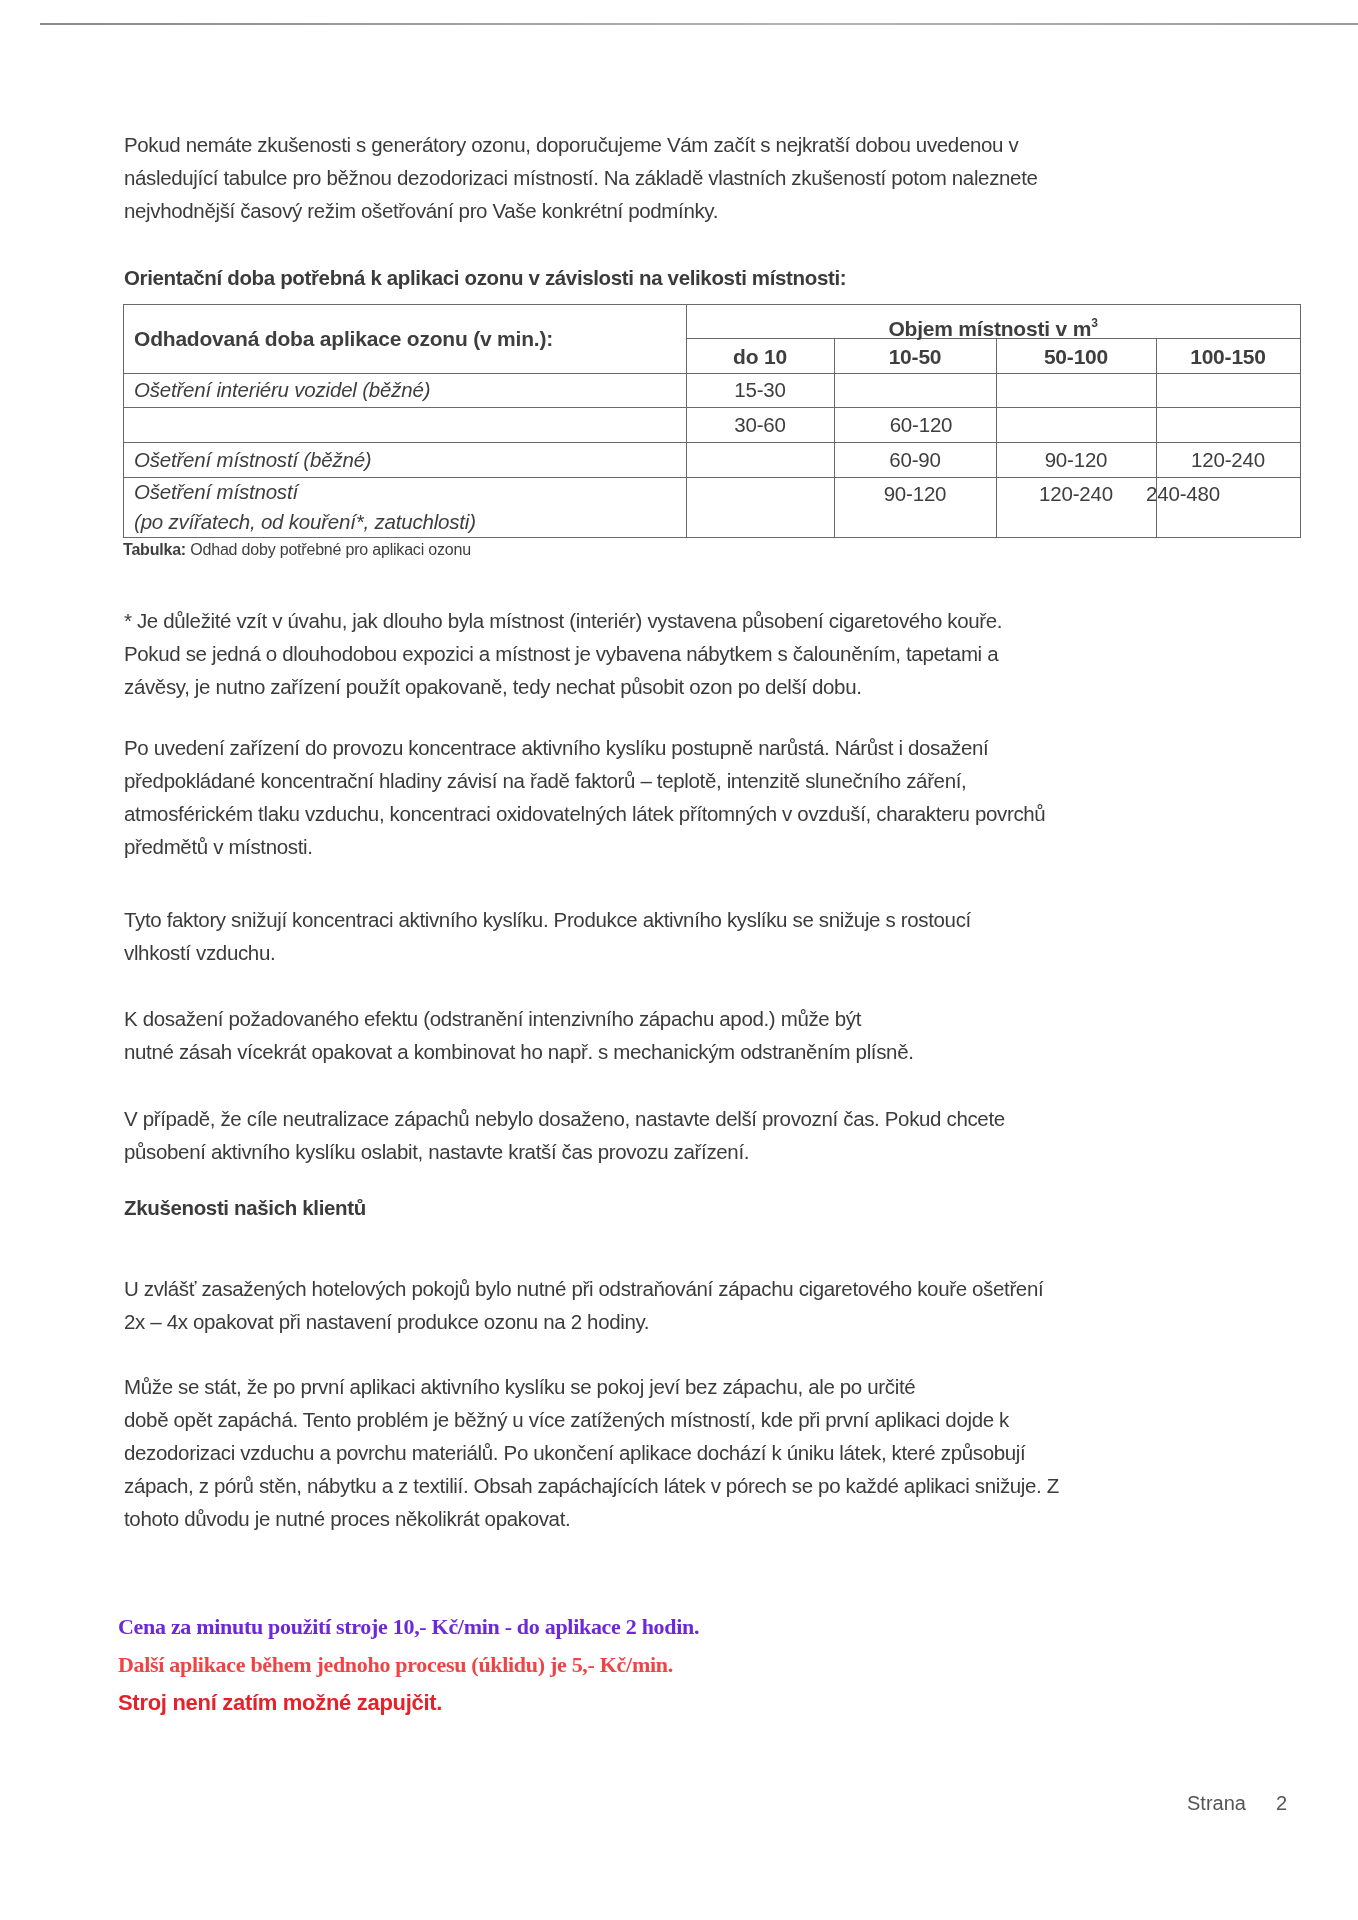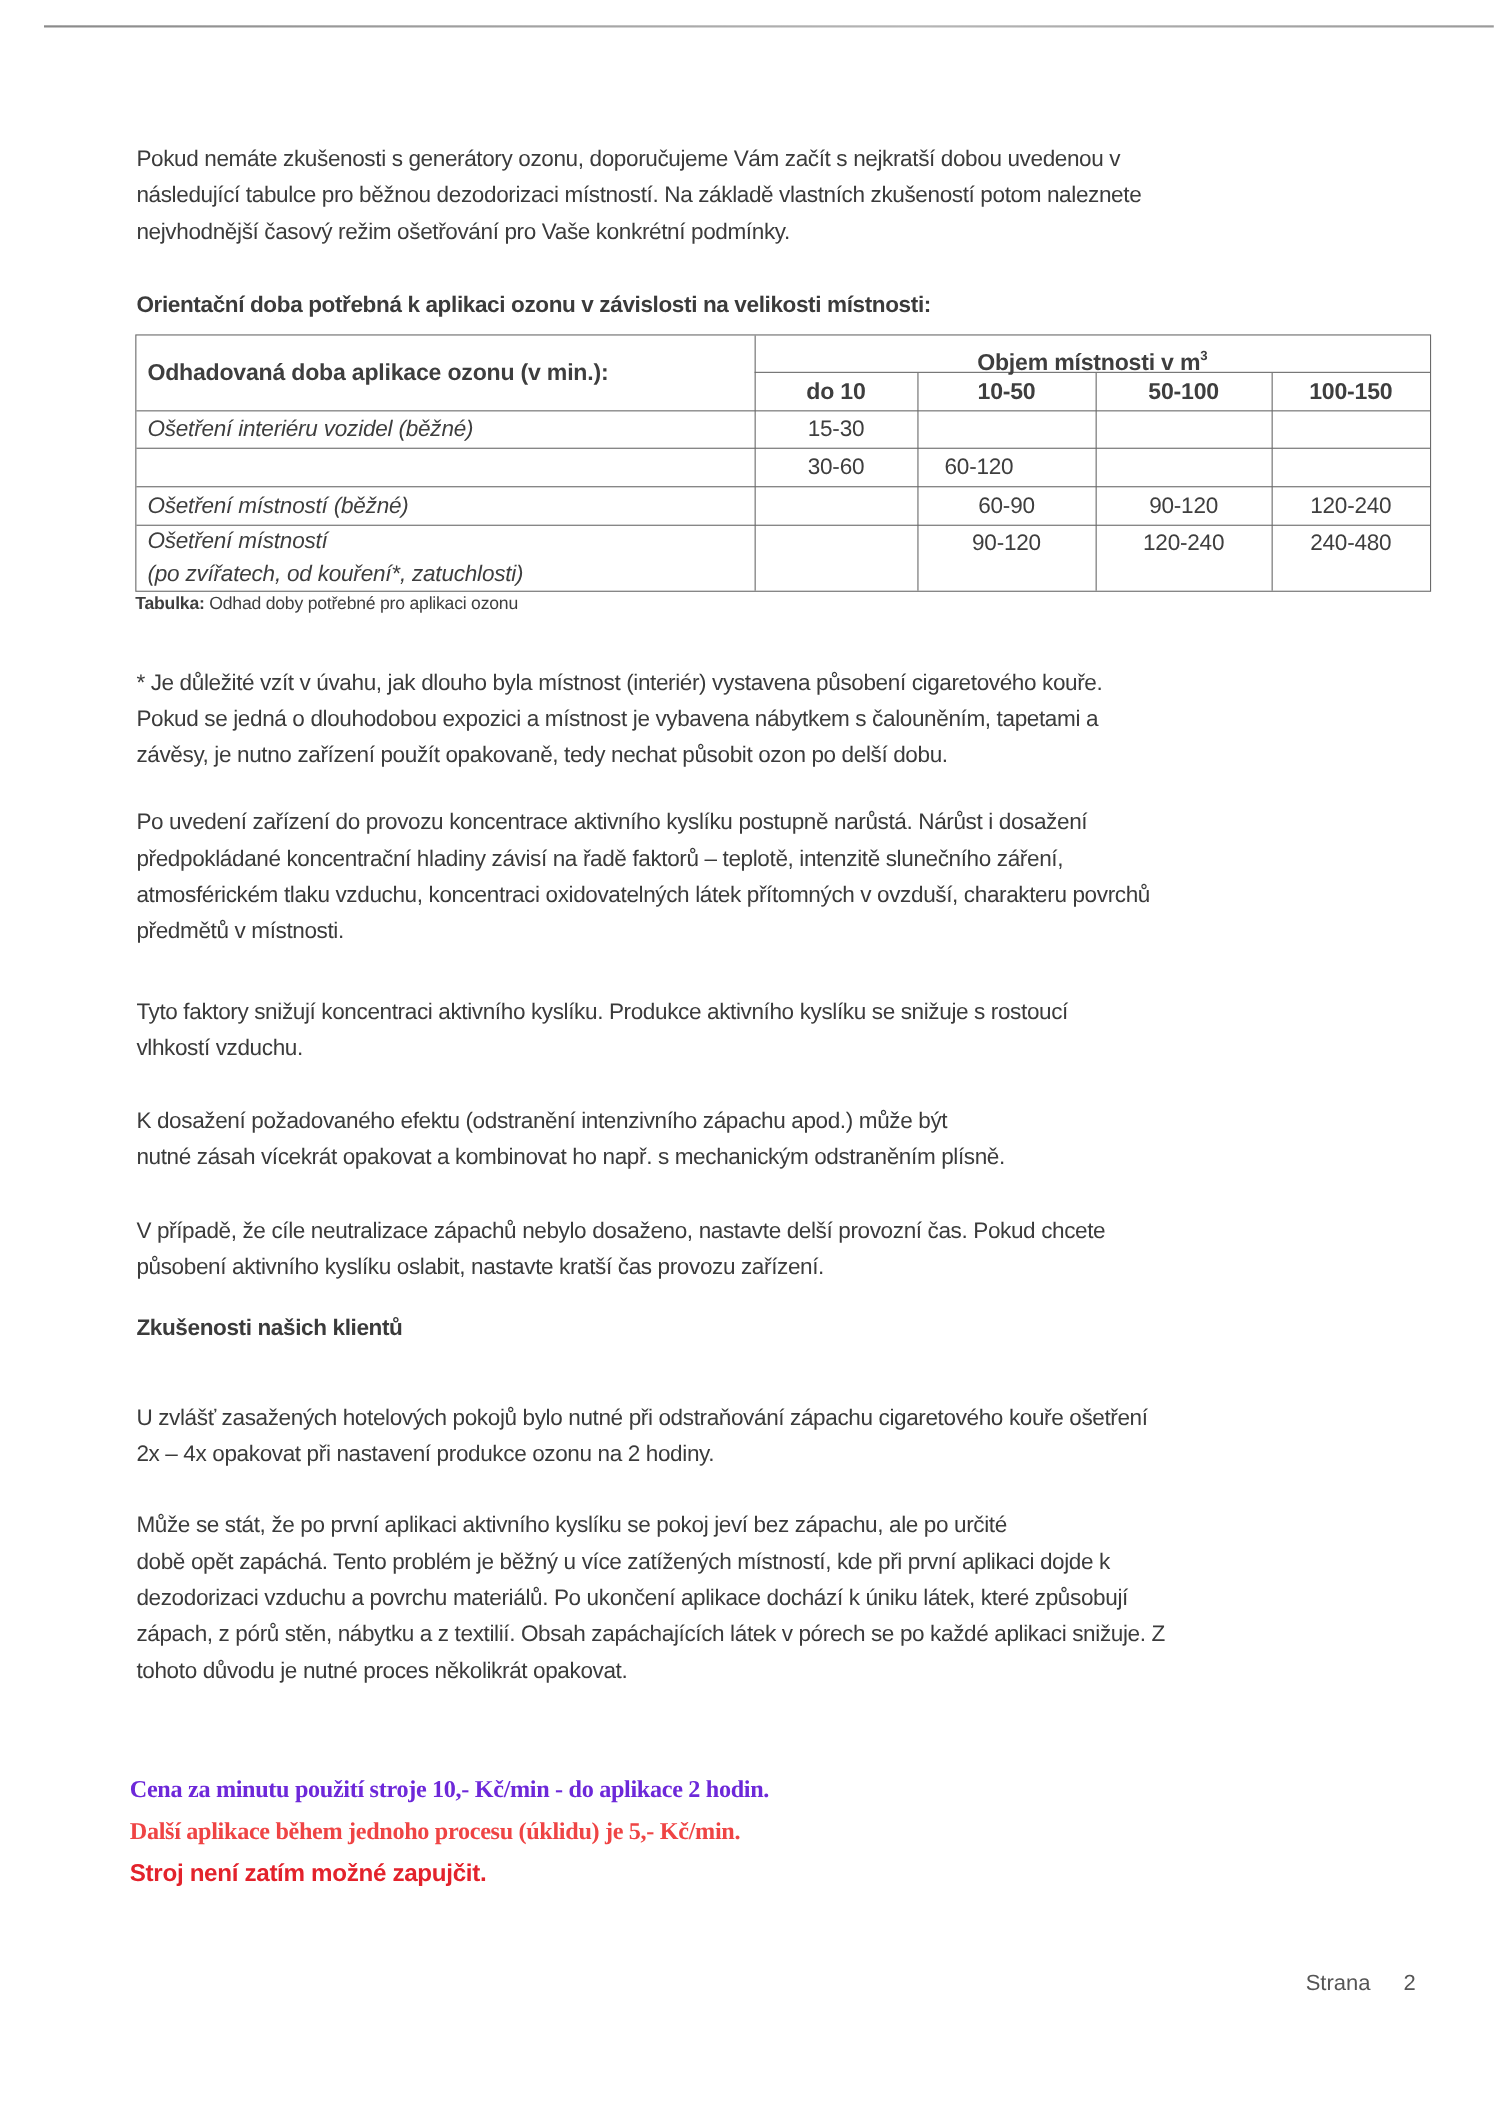--- a/index.html
+++ b/index.html
@@ -68,38 +68,38 @@
   <div class="cell hdr center" style="left:872px; width:160px; top:34px; height:34px; line-height:36px;">50-100</div>
   <div class="cell hdr center" style="left:1032px; width:144px; top:34px; height:34px; line-height:36px;">100-150</div>
 
   <div class="cell rowlabel" style="left:0; top:68px; height:34px; line-height:34px;">Ošetření interiéru vozidel (běžné)</div>
   <div class="cell center" style="left:562px; width:148px; top:68px; line-height:34px;">15-30</div>
   <div class="cell center" style="left:710px; width:162px; top:68px; line-height:34px;"></div>
   <div class="cell center" style="left:872px; width:160px; top:68px; line-height:34px;"></div>
   <div class="cell center" style="left:1032px; width:144px; top:68px; line-height:34px;"></div>
 
   <div class="cell center" style="left:562px; width:148px; top:102px; line-height:35px;">30-60</div>
-  <div class="cell center" style="left:685px; width:162px; top:102px; line-height:35px;">60-120</div>
+  <div class="cell center" style="left:716px; width:162px; top:102px; line-height:35px;">60-120</div>
   <div class="cell center" style="left:872px; width:160px; top:102px; line-height:35px;"></div>
   <div class="cell center" style="left:1032px; width:144px; top:102px; line-height:35px;"></div>
 
   <div class="cell rowlabel" style="left:0; top:137px; line-height:35px;">Ošetření místností (běžné)</div>
   <div class="cell center" style="left:562px; width:148px; top:137px; line-height:35px;"></div>
   <div class="cell center" style="left:710px; width:162px; top:137px; line-height:35px;">60-90</div>
   <div class="cell center" style="left:872px; width:160px; top:137px; line-height:35px;">90-120</div>
   <div class="cell center" style="left:1032px; width:144px; top:137px; line-height:35px;">120-240</div>
 
   <div class="cell rowlabel" style="left:0; top:172px; line-height:30px;">
     <div>Ošetření místností</div>
     <div>(po zvířatech, od kouření*, zatuchlosti)</div>
   </div>
   <div class="cell center" style="left:562px; width:148px; top:172px; line-height:34px;"></div>
   <div class="cell center" style="left:710px; width:162px; top:172px; line-height:34px;">90-120</div>
   <div class="cell center" style="left:872px; width:160px; top:172px; line-height:34px;">120-240</div>
-  <div class="cell center" style="left:1032px; width:144px; top:172px; line-height:34px;">240-480</div>
+  <div class="cell center" style="left:987px; width:144px; top:172px; line-height:34px;">240-480</div>
 </div>
 
 <div class="caption"><b>Tabulka:</b><span> Odhad doby potřebné pro aplikaci ozonu</span></div>
 
 <div class="block" style="top:604px;">
   <span class="line">* Je důležité vzít v úvahu, jak dlouho byla místnost (interiér) vystavena působení cigaretového kouře.</span>
   <span class="line">Pokud se jedná o dlouhodobou expozici a místnost je vybavena nábytkem s čalouněním, tapetami a</span>
   <span class="line">závěsy, je nutno zařízení použít opakovaně, tedy nechat působit ozon po delší dobu.</span>
 </div>
 

